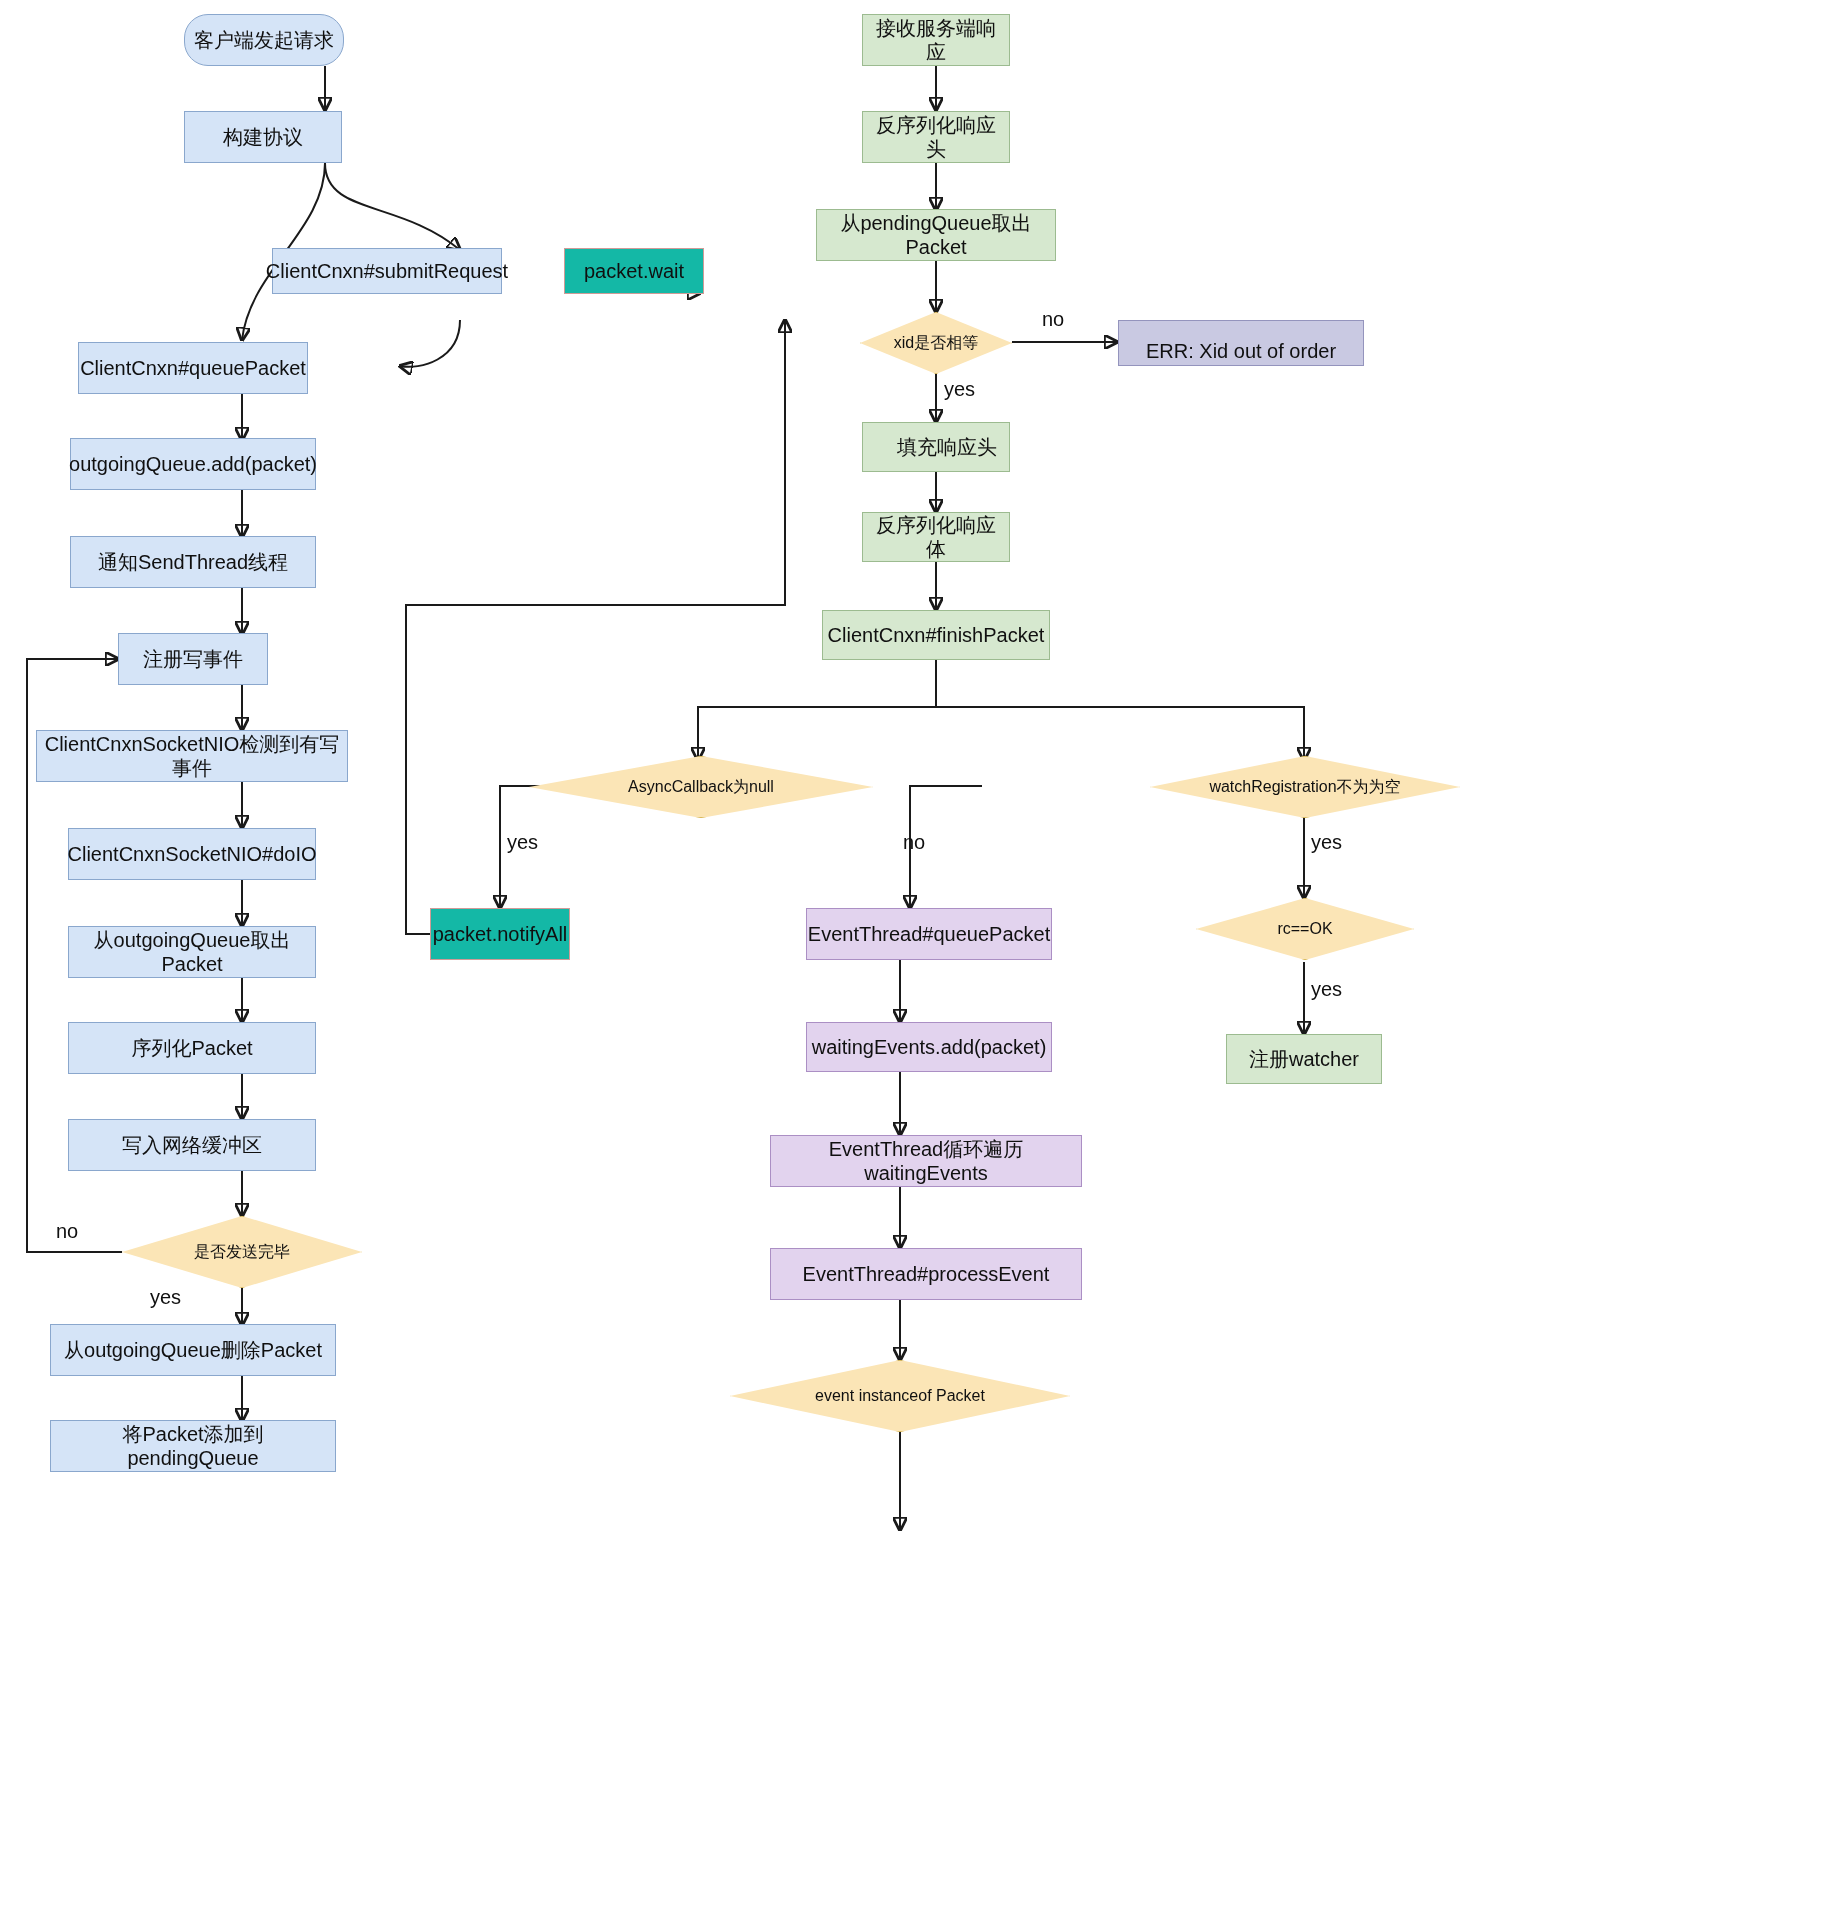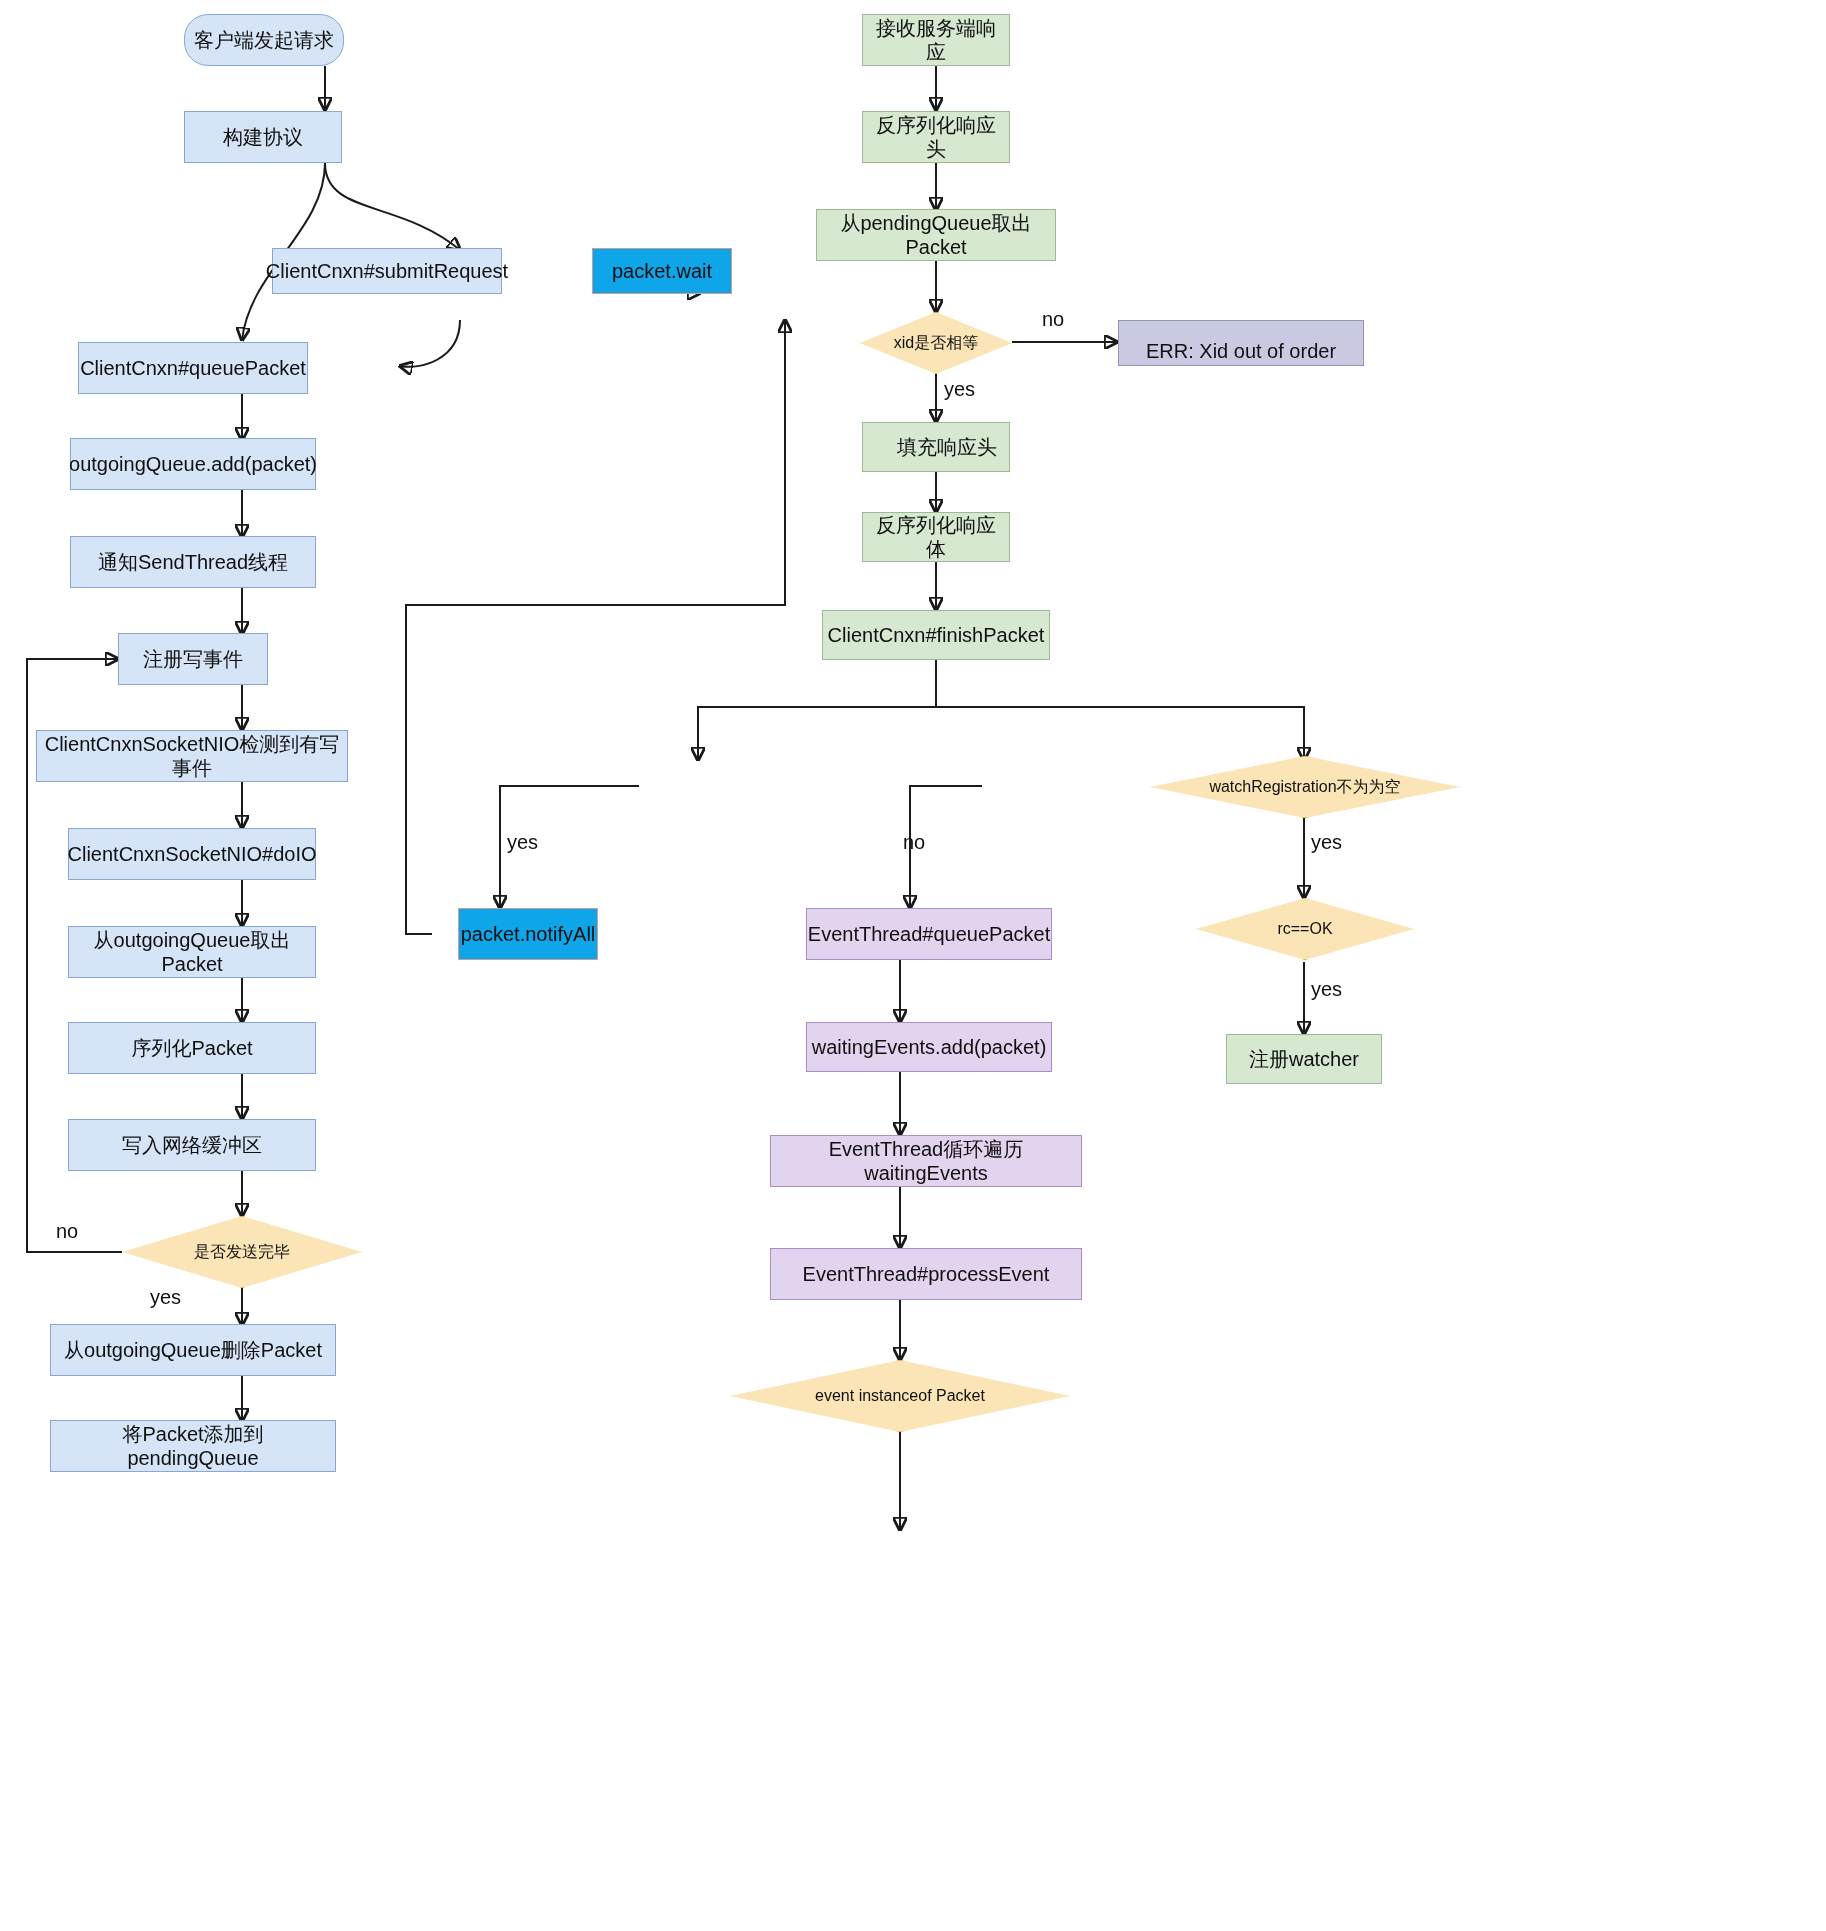--- a/index.html
+++ b/index.html
@@ -27,21 +27,21 @@
     font-size: 20px;
     line-height: 1.2;
     color: #101010;
     padding: 2px 6px;
   }
   .node.box {
     border: 1px solid #8fa8c8;
   }
   .node.blue   { background: #d5e4f7; border-color: #8aa7cd; }
   .node.green  { background: #d6e8cf; border-color: #9cbb90; }
-  .node.red    { background: #0ea5e9; border-color: #cf9b97; margin-left: 28px; }
+  .node.red    { background: #14b8a6; border-color: #cf9b97; }
   .node.purple { background: #e2d3ee; border-color: #ab8fc4; margin-left: 28px; }
   .node.lilac  { background: #c9c9e2; border-color: #9494bd; }
 
   .diamond {
     position: absolute;
     display: flex;
     align-items: center;
     justify-content: center;
     text-align: center;
     font-size: 16px;
@@ -242,20 +242,24 @@
   </div>
 
   <div class="node box green" style="left:862px; top:512px; width:148px; height:50px;">
     <span>反序列化响应体</span>
   </div>
 
   <div class="node box green" style="left:822px; top:610px; width:228px; height:50px;">
     <span>ClientCnxn#finishPacket</span>
   </div>
 
+  <div class="diamond" style="left:529px; top:756px; width:344px; height:62px;">
+    <div class="dshape"></div>
+    <span class="dlabel">AsyncCallback为null</span>
+  </div>
 
   <div class="diamond" style="left:1150px; top:756px; width:310px; height:62px;">
     <div class="dshape"></div>
     <span class="dlabel">watchRegistration不为为空</span>
   </div>
 
   <div class="node box red" style="left:430px; top:908px; width:140px; height:52px;">
     <span>packet.notifyAll</span>
   </div>
 

